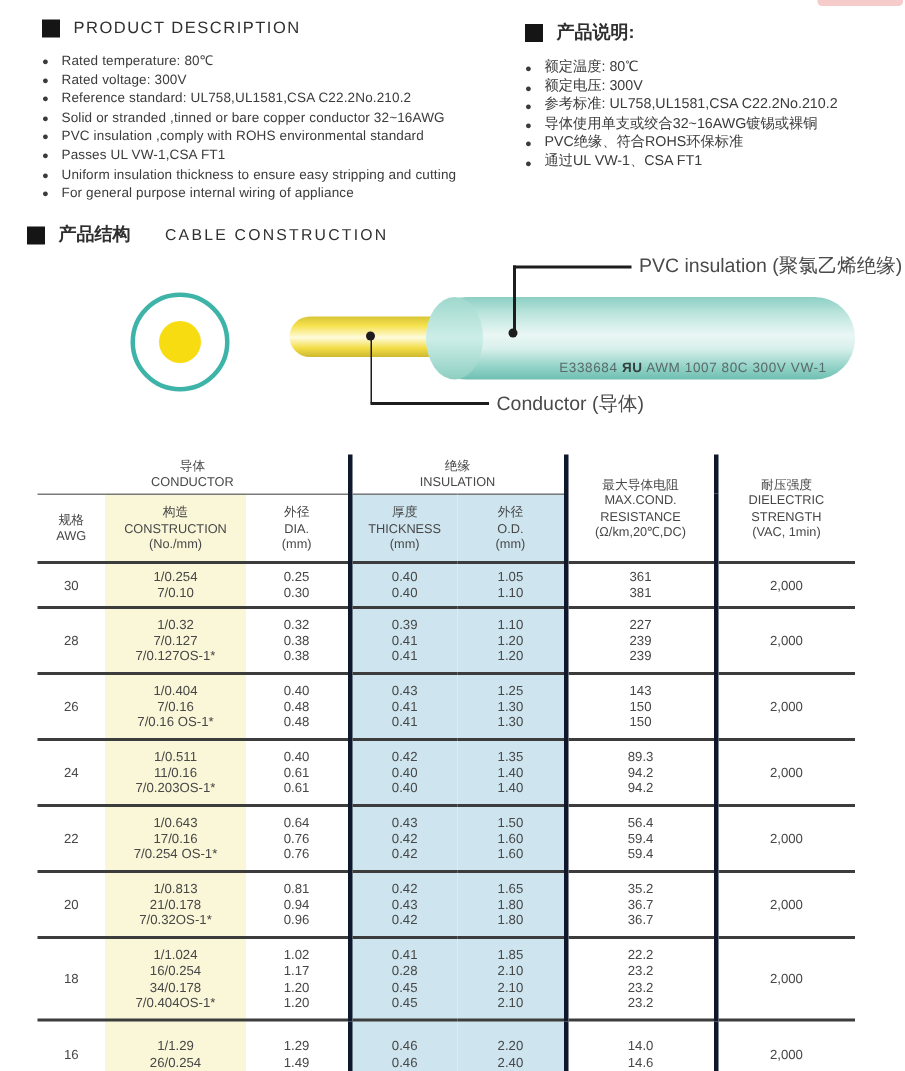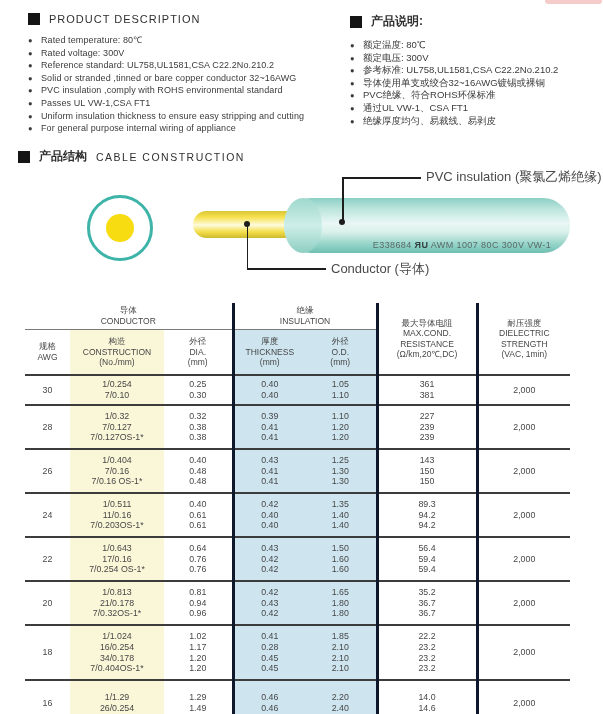--- a/index.html
+++ b/index.html
@@ -4,21 +4,21 @@
 <style>
   html,body{margin:0;padding:0;background:#fff;}
   #page{position:relative;width:603px;height:714px;overflow:hidden;background:#fff;
         font-family:"Liberation Sans",sans-serif;color:#3f3f3f;}
 
   
   .sec-head{display:flex;align-items:center;gap:9px;}
   .sq{width:12px;height:12px;background:#151515;flex:0 0 auto;}
   .head-en{font-size:11px;letter-spacing:1px;color:#2f2f2f;}
   .head-cn{font-size:12px;font-weight:bold;color:#2f2f2f;}
-  .head-en2{font-size:10.5px;letter-spacing:1.5px;color:#2f2f2f;margin-left:0;}
+  .head-en2{font-size:10.5px;letter-spacing:1.5px;color:#2f2f2f;margin-left:14px;}
 
   
   ul.bullets{list-style:none;margin:9px 0 0 0;padding:0;}
   ul.bullets li{position:relative;padding-left:13px;margin:0;white-space:nowrap;}
   ul.bullets li::before{content:"●";position:absolute;left:0;top:1px;font-size:7.5px;}
   #desc-left{position:absolute;left:28px;top:13px;width:320px;}
   #desc-left ul{font-size:9px;line-height:12.6px;letter-spacing:0.1px;color:#3b3b3b;}
   #desc-right{position:absolute;left:350px;top:13px;width:250px;}
   #desc-right ul{font-size:9.5px;line-height:12.6px;color:#3b3b3b;}
 
@@ -91,21 +91,20 @@
       <span class="sq"></span>
       <span class="head-cn">产品说明:</span>
     </div>
     <ul class="bullets">
         <li>额定温度: 80℃</li>
         <li>额定电压: 300V</li>
         <li>参考标准: UL758,UL1581,CSA C22.2No.210.2</li>
         <li>导体使用单支或绞合32~16AWG镀锡或裸铜</li>
         <li>PVC绝缘、符合ROHS环保标准</li>
         <li>通过UL VW-1、CSA FT1</li>
-        <li>绝缘厚度均匀、易裁线、易剥皮</li>
       </ul>
   </div>
 
   <div id="sec2-head" class="sec-head">
     <span class="sq"></span>
     <span class="head-cn">产品结构</span>
     <span class="head-en2">CABLE CONSTRUCTION</span>
   </div>
 
   <div id="xsec" class="abs">

